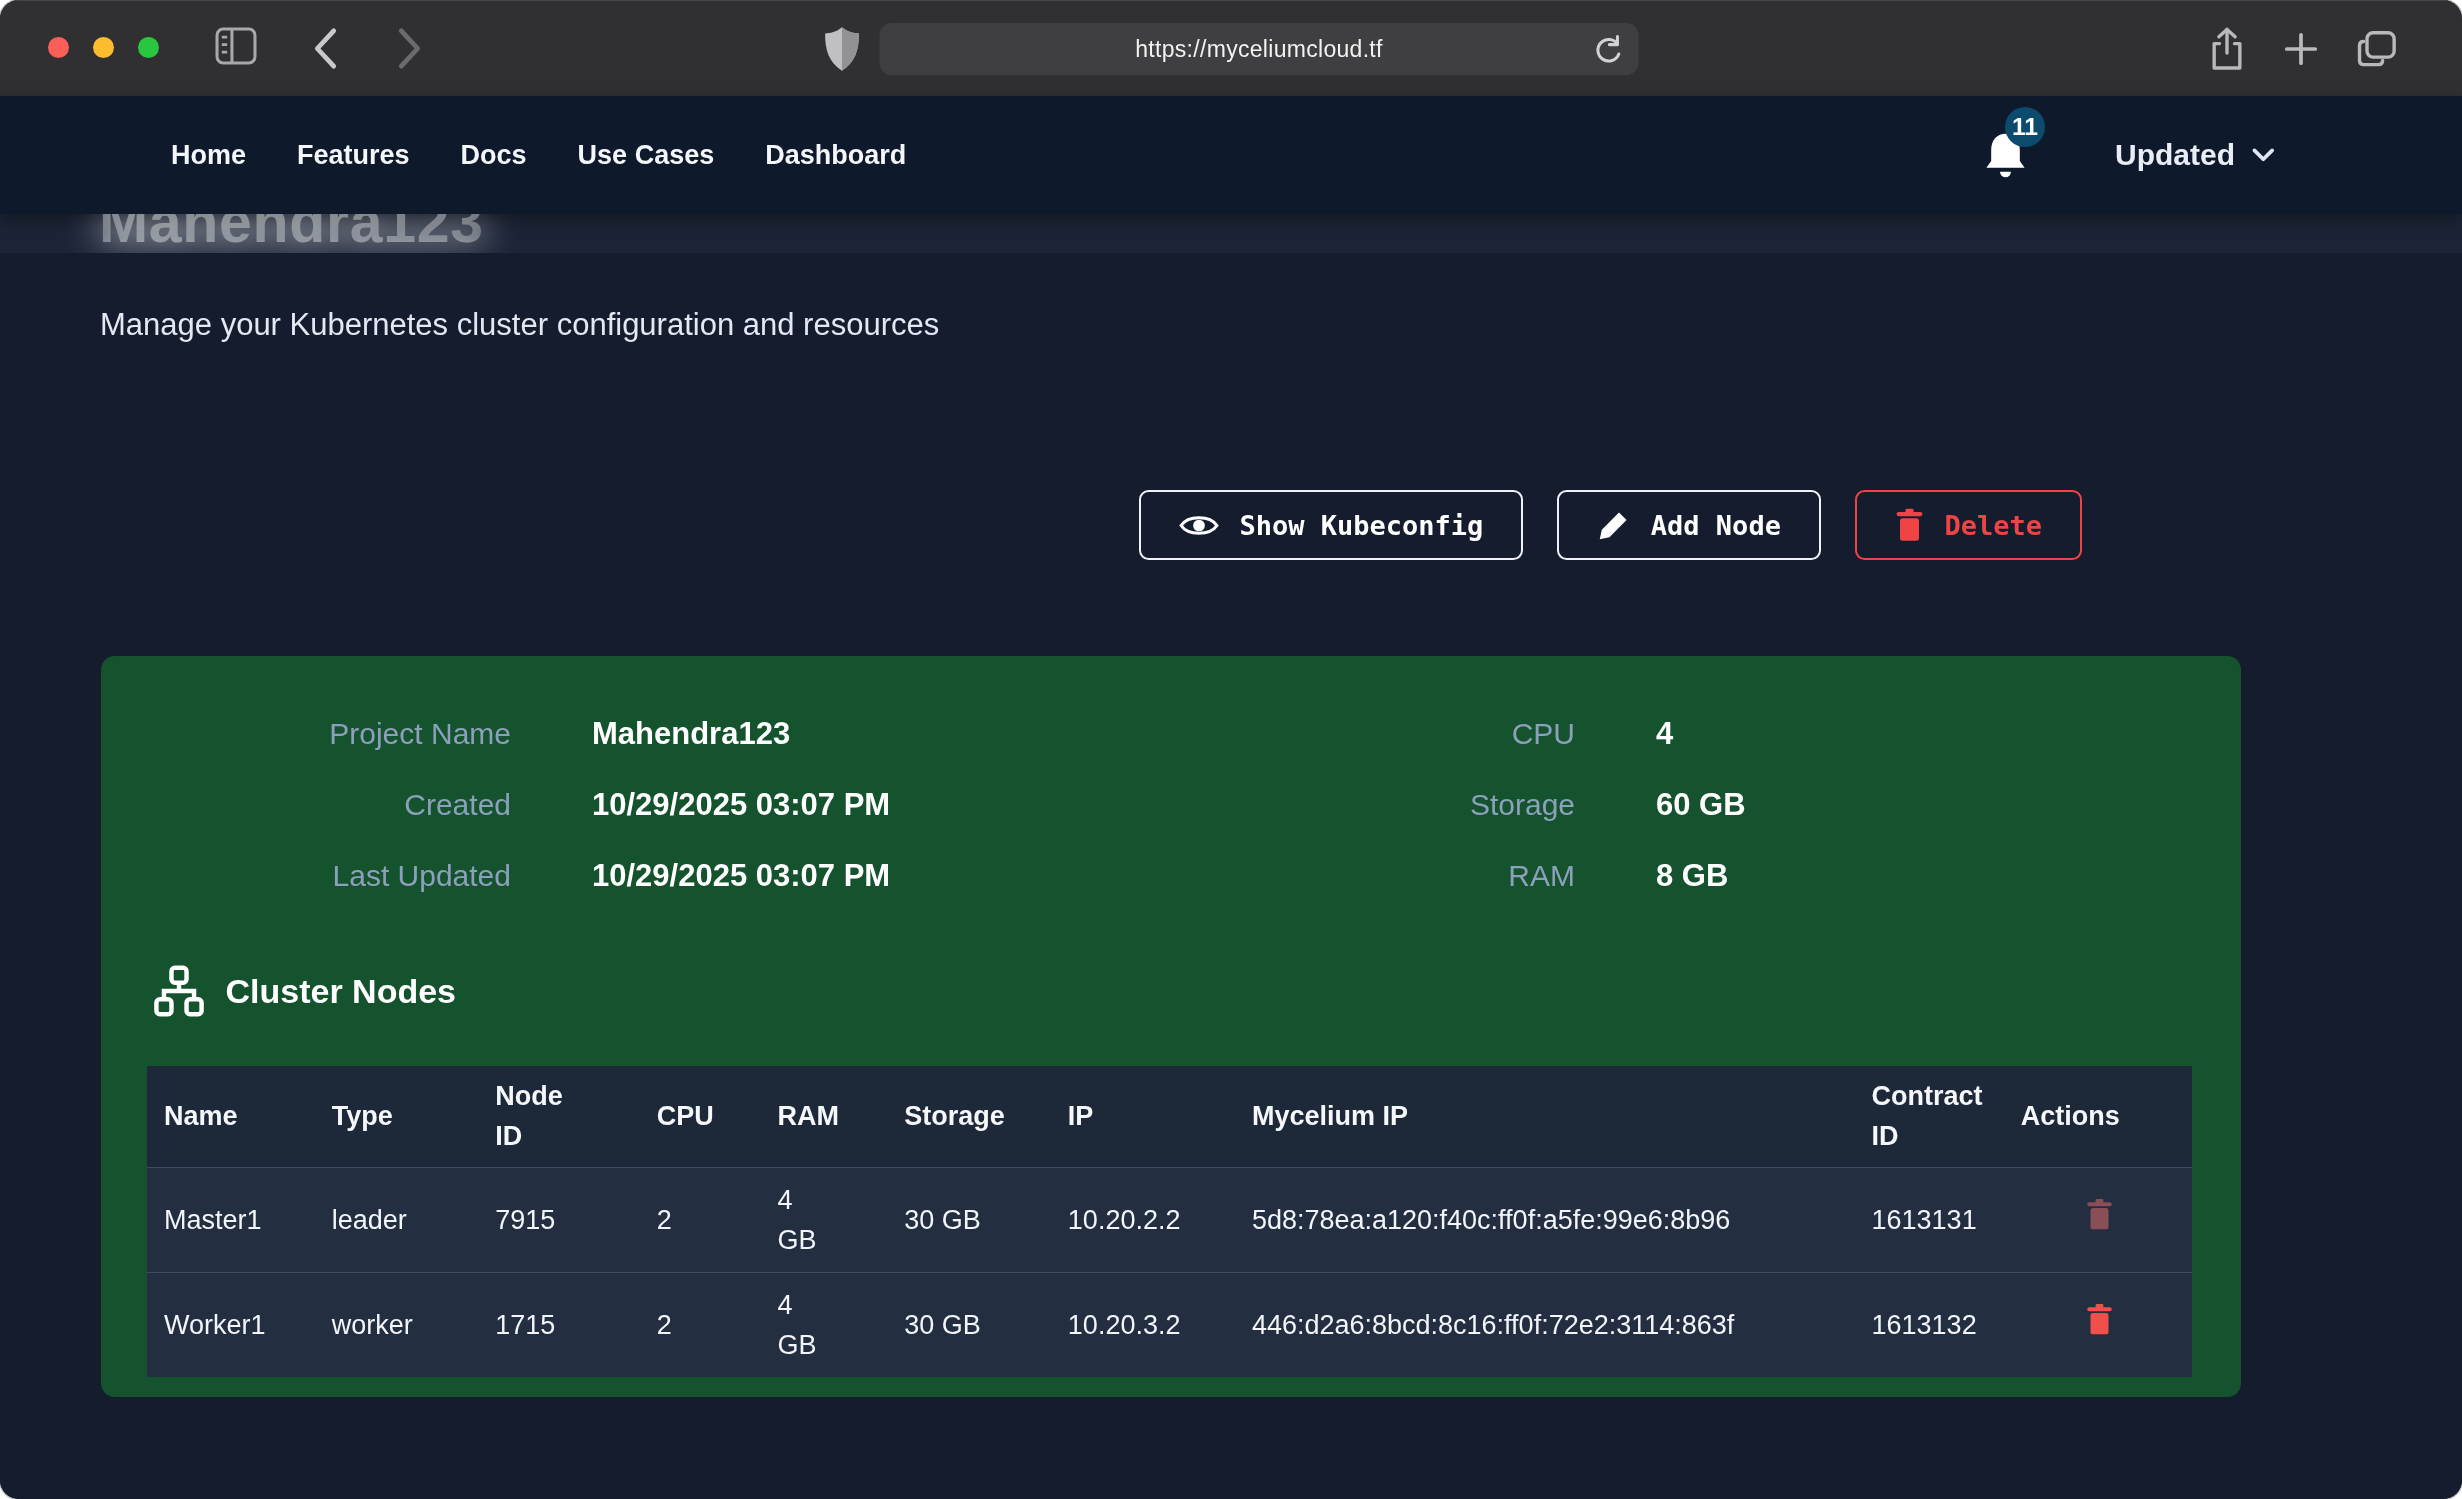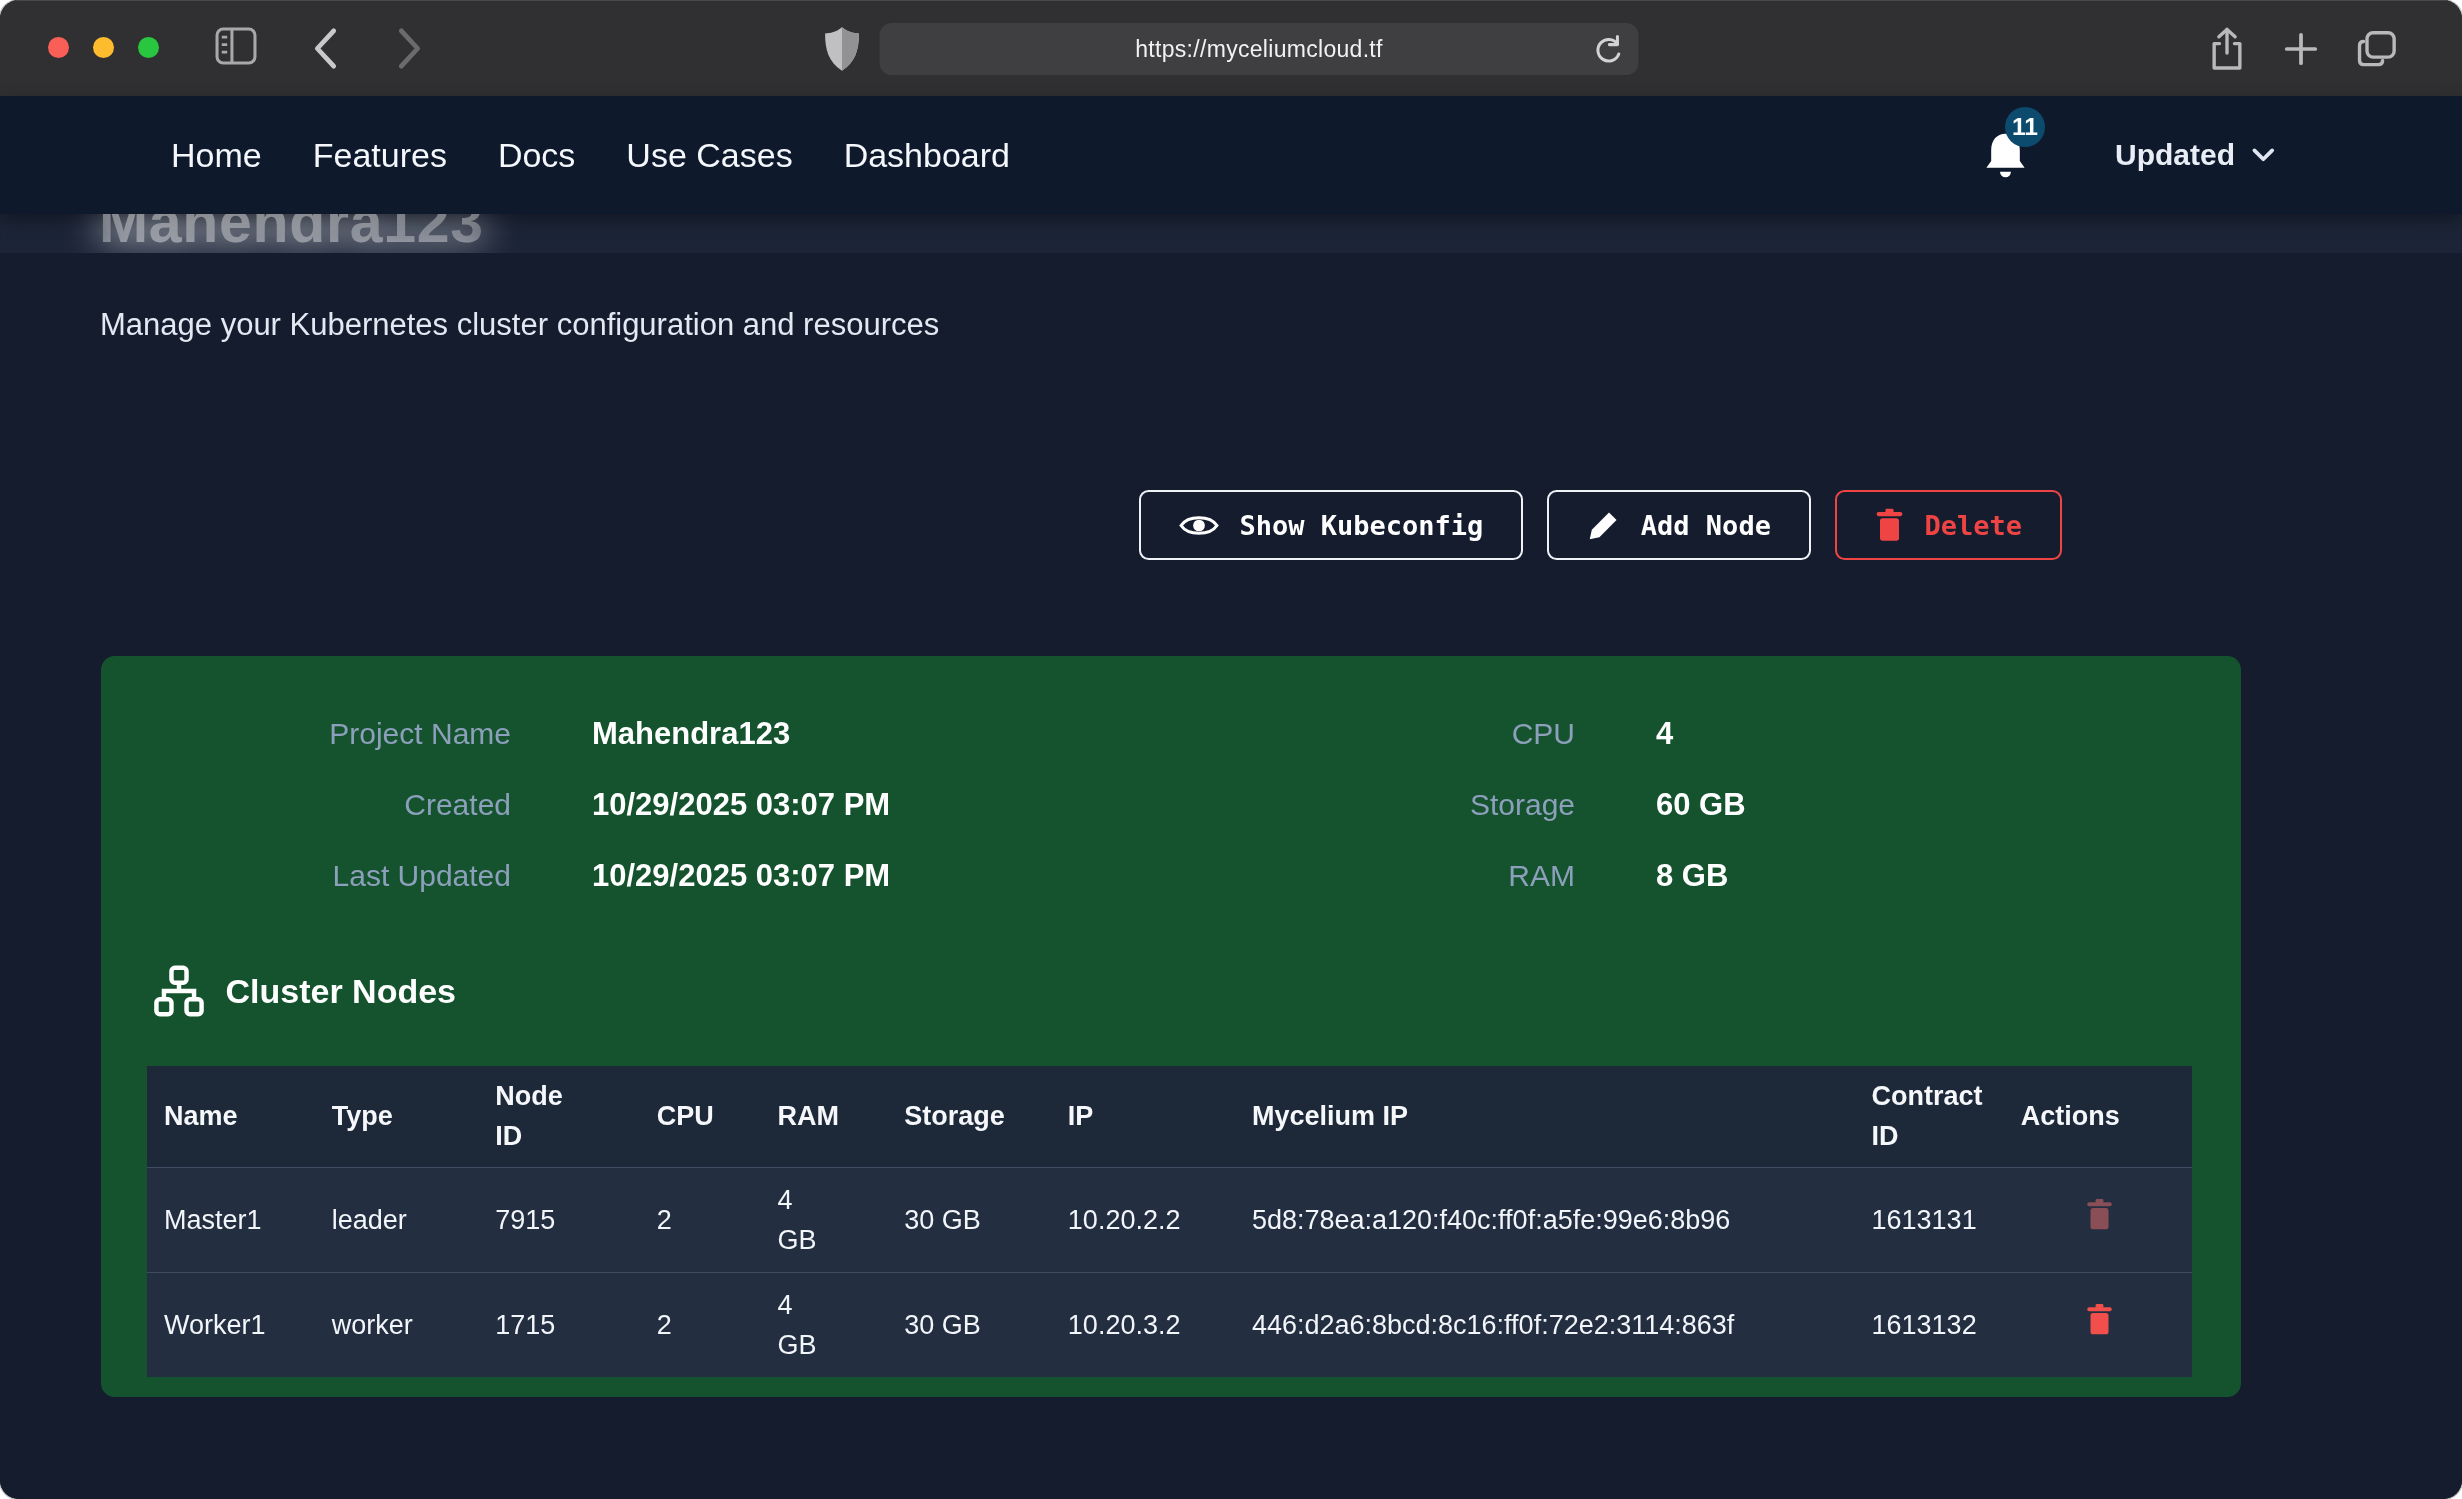--- a/index.html
+++ b/index.html
@@ -21,34 +21,34 @@
   .tb-right{position:absolute;right:65px;top:0;height:96px;display:flex;align-items:center;gap:36px;}
 
   
   .site-header{position:absolute;top:96px;left:0;right:0;height:118px;background:#0e1a2c;display:flex;align-items:center;z-index:10;box-shadow:0 5.5px 16.4px rgba(0,0,0,.35);}
   .logo{display:flex;align-items:center;gap:12.3px;margin-left:20.5px;}
   .logo-text{display:flex;flex-direction:column;line-height:1;}
   .logo-l1{font-size:30px;font-weight:700;color:#ffffff;letter-spacing:2.7px;}
   .logo-l1 .logo-e{color:#6aa5ec;}
   .logo-l2{font-size:40px;font-weight:700;color:#6aa5ec;letter-spacing:2.1px;margin-top:1.4px;}
   .nav{display:flex;gap:51px;margin-left:171px;}
-  .nav-item{font-size:34px;font-weight:400;color:#f4f7fb;cursor:pointer;}
+  .nav-item{font-size:27px;font-weight:700;color:#f4f7fb;cursor:pointer;}
   .hdr-right{margin-left:auto;margin-right:186px;display:flex;align-items:center;gap:87px;}
   .bellwrap{position:relative;width:45px;height:55px;}
   .badge{position:absolute;top:-20.5px;left:22px;min-width:40px;height:40px;padding:0 6.8px;background:#0c4a6e;border-radius:20.5px;color:#fff;font-size:24.6px;font-weight:700;display:flex;align-items:center;justify-content:center;box-sizing:border-box;}
   .user{display:flex;align-items:center;gap:16.4px;cursor:pointer;}
   .user-name{font-size:30px;font-weight:700;color:#e9eef6;}
 
   
   .main{position:absolute;top:213px;left:0;right:0;bottom:0;background:#141c2e;overflow:hidden;}
   .frost{position:absolute;top:0;left:0;right:0;height:40px;background:rgba(140,155,180,0.07);backdrop-filter:blur(18px);-webkit-backdrop-filter:blur(18px);z-index:3;pointer-events:none;}
   .page-title{position:absolute;top:-24.6px;left:99px;font-size:59px;font-weight:700;color:#ffffff;letter-spacing:0.7px;}
   .page-subtitle{position:absolute;top:94px;left:100px;font-size:31px;color:#e3e9f2;}
 
-  .btn-row{position:absolute;top:277px;left:1131px;display:flex;gap:24px;padding-left:8px;}
+  .btn-row{position:absolute;top:277px;left:1131px;display:flex;gap:34px;padding-left:8px;}
   .btn{height:70px;display:flex;align-items:center;gap:20.5px;padding:0 38px;border-radius:9.6px;border:2.1px solid #eef2f7;background:transparent;color:#ffffff;font-family:"DejaVu Sans Mono",monospace;font-weight:700;font-size:27px;cursor:pointer;box-sizing:border-box;}
   .btn.danger{border-color:#ef4444;color:#ef4444;}
 
   
   .card{position:absolute;top:443px;left:101px;width:2140px;height:741px;background:#14532d;border-radius:13.7px;}
   .info-group{position:absolute;top:42px;display:flex;flex-direction:column;}
   .info-group.left{left:55px;}
   .info-group.right{left:1124px;}
   .info-row{height:71px;display:flex;align-items:center;}
   .info-label{width:355px;text-align:right;font-size:30px;color:#8da0bb;margin-right:81px;}

